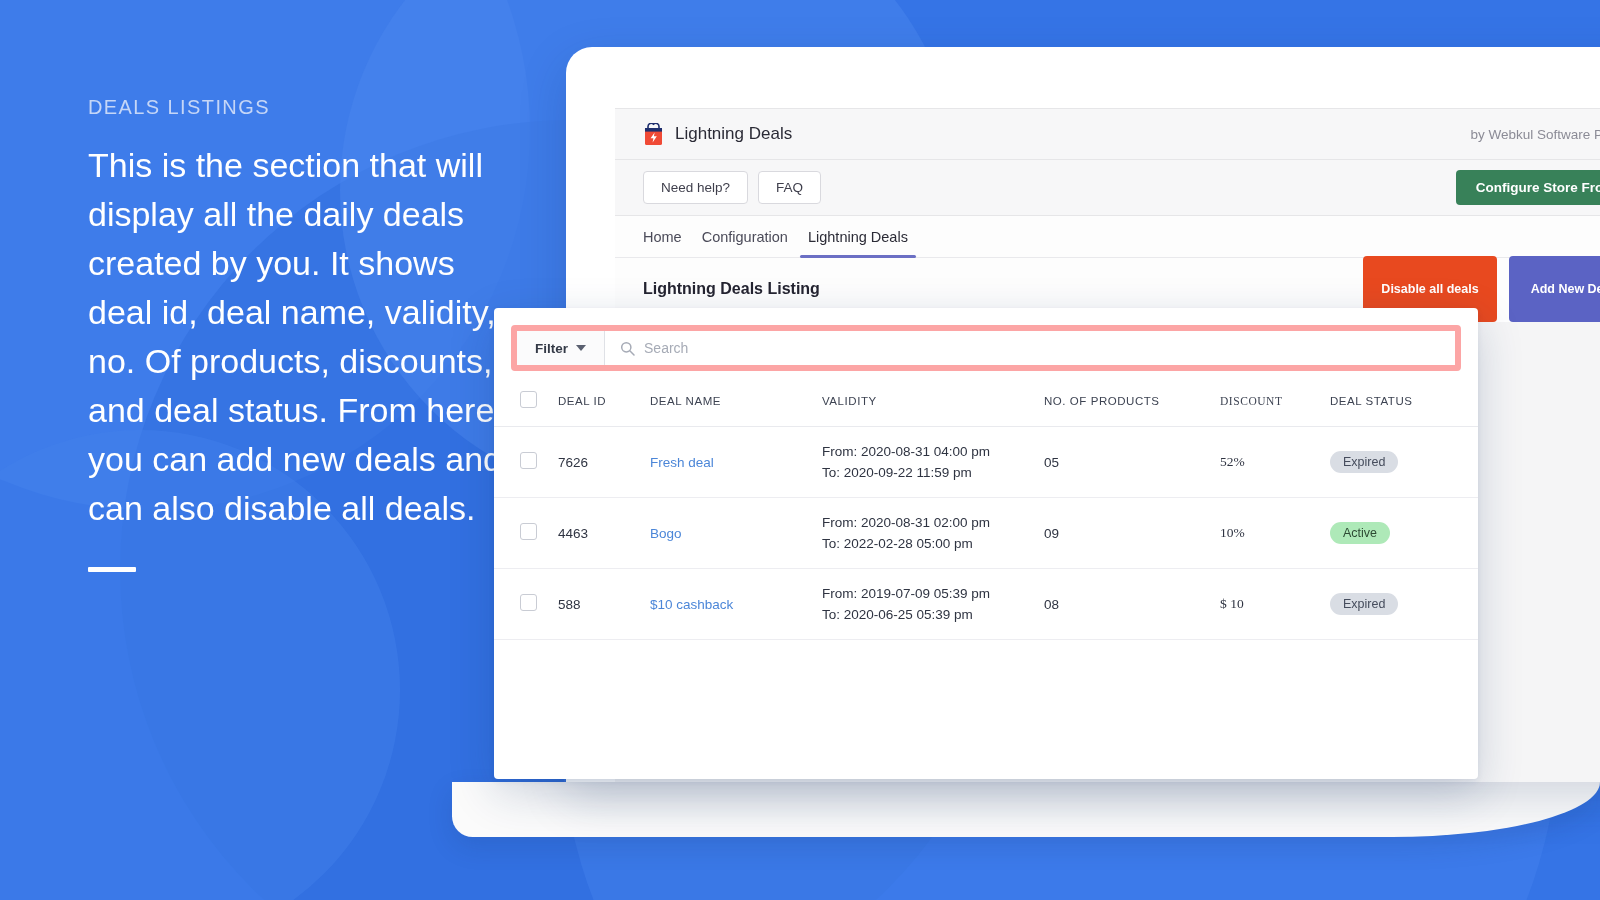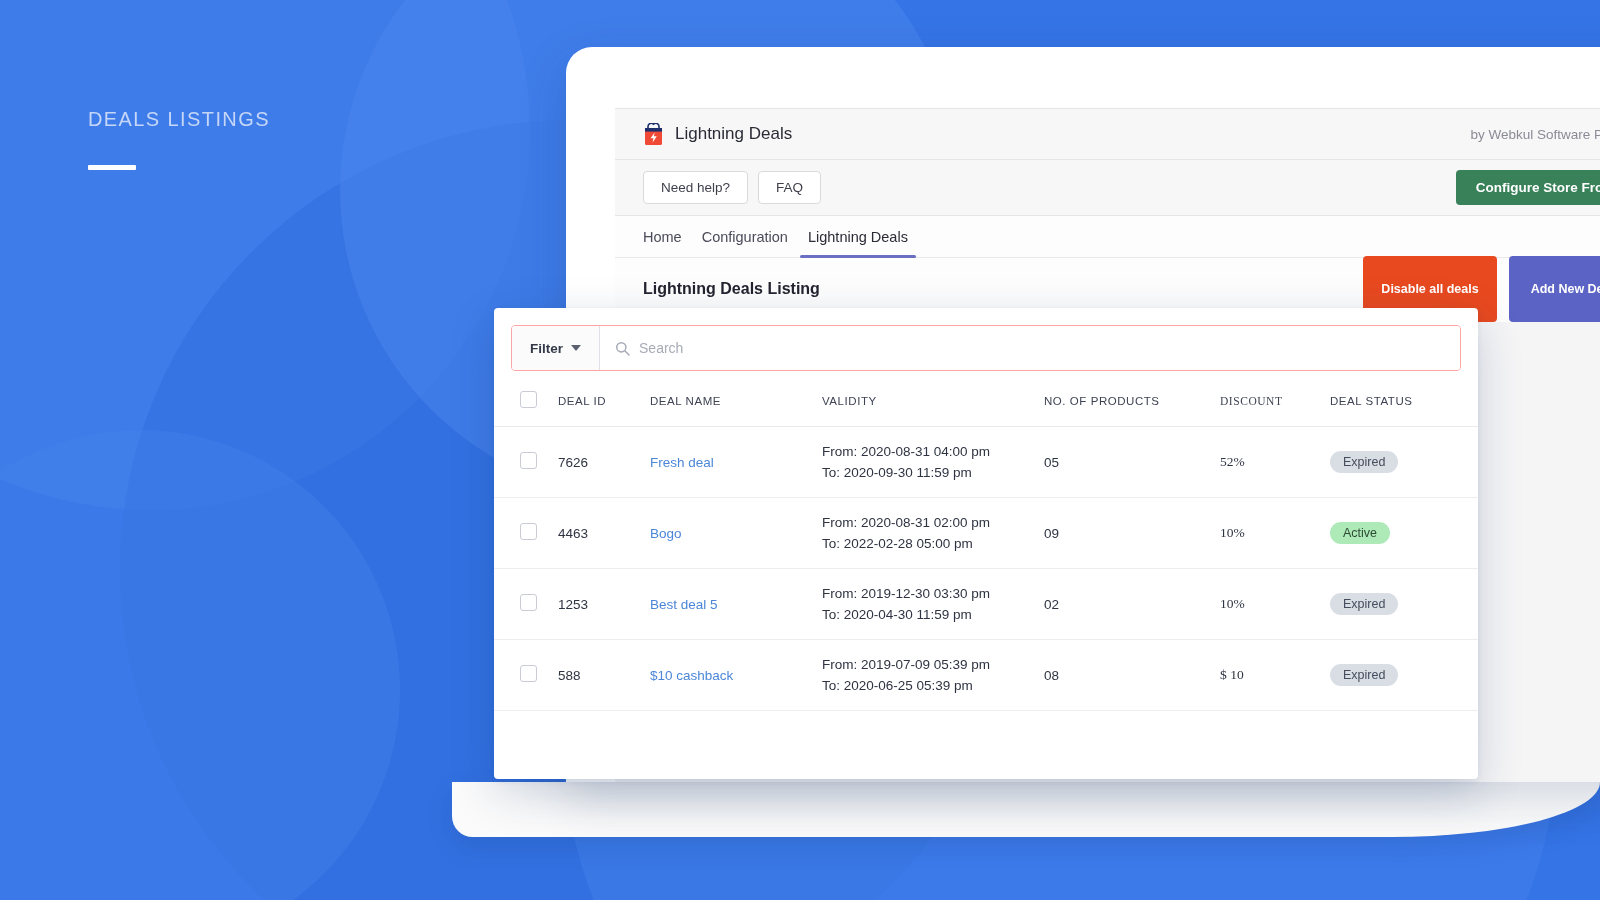--- a/index.html
+++ b/index.html
@@ -52,21 +52,21 @@
     width: 1000px; height: 1000px;
     left: 560px; top: 220px;
     background: #4a86f0;
     opacity: .35;
   }
 
   
   #copy {
     position: absolute;
     left: 88px;
-    top: 108px;
+    top: 96px;
     width: 430px;
     z-index: 6;
   }
   #copy .kicker {
     font-size: 20px;
     letter-spacing: 1.4px;
     color: #c5d6f7;
     font-weight: 400;
     margin-bottom: 22px;
   }
@@ -267,21 +267,21 @@
     box-shadow: 0 14px 46px rgba(22, 50, 100, .20), 0 2px 6px rgba(22,50,100,.08);
     z-index: 8;
     overflow: hidden;
     display: flex;
     flex-direction: column;
   }
 
   .filterbar {
     height: 46px;
     margin: 17px 17px 0 17px;
-    border: 1px solid #fca5a5;
+    border: 6px solid #fca5a5;
     border-radius: 4px;
     display: flex;
     align-items: stretch;
     overflow: hidden;
     flex: 0 0 auto;
   }
   .filter-btn {
     display: flex; align-items: center; gap: 8px;
     padding: 0 18px;
     background: #fbfbfc;
@@ -379,20 +379,21 @@
 <div id="stage">
 
   <div class="bg-blob b1"></div>
   <div class="bg-blob b2"></div>
   <div class="bg-blob b3"></div>
   <div class="bg-blob b4"></div>
   <div class="bg-blob b5"></div>
 
   <div id="copy">
     <div class="kicker">DEALS LISTINGS</div>
+    <div class="headline">This is the section that will display all the daily deals created by you. It shows deal id, deal name, validity, no. Of products, discounts, and deal status. From here you can add new deals and can also disable all deals.</div>
     <div class="rule"></div>
   </div>
 
   <div id="neck"></div>
   <div id="base"></div>
 
   <div id="monitor">
 
     <div id="screen">
 
@@ -474,21 +475,21 @@
           <tr>
             <td class="c-check">
               <span class="cbox"></span>
             </td>
             <td class="c-id">7626</td>
             <td class="c-name">
               <a class="deal-link">Fresh deal</a>
             </td>
             <td class="c-valid">
               <span class="validity-line">From: 2020-08-31 04:00 pm</span>
-              <span class="validity-line">To: 2020-09-30 11:59 pm</span>
+              <span class="validity-line">To: 2020-09-22 11:59 pm</span>
             </td>
             <td class="c-prod">05</td>
             <td class="c-disc">52%</td>
             <td class="c-status">
               <span class="badge expired">Expired</span>
             </td>
           </tr>
 
           <tr>
             <td class="c-check">
@@ -502,38 +503,20 @@
               <span class="validity-line">From: 2020-08-31 02:00 pm</span>
               <span class="validity-line">To: 2022-02-28 05:00 pm</span>
             </td>
             <td class="c-prod">09</td>
             <td class="c-disc">10%</td>
             <td class="c-status">
               <span class="badge active">Active</span>
             </td>
           </tr>
 
-          <tr>
-            <td class="c-check">
-              <span class="cbox"></span>
-            </td>
-            <td class="c-id">1253</td>
-            <td class="c-name">
-              <a class="deal-link">Best deal 5</a>
-            </td>
-            <td class="c-valid">
-              <span class="validity-line">From: 2019-12-30 03:30 pm</span>
-              <span class="validity-line">To: 2020-04-30 11:59 pm</span>
-            </td>
-            <td class="c-prod">02</td>
-            <td class="c-disc">10%</td>
-            <td class="c-status">
-              <span class="badge expired">Expired</span>
-            </td>
-          </tr>
 
 
           <tr>
             <td class="c-check">
               <span class="cbox"></span>
             </td>
             <td class="c-id">588</td>
             <td class="c-name">
               <a class="deal-link">$10 cashback</a>
             </td>

